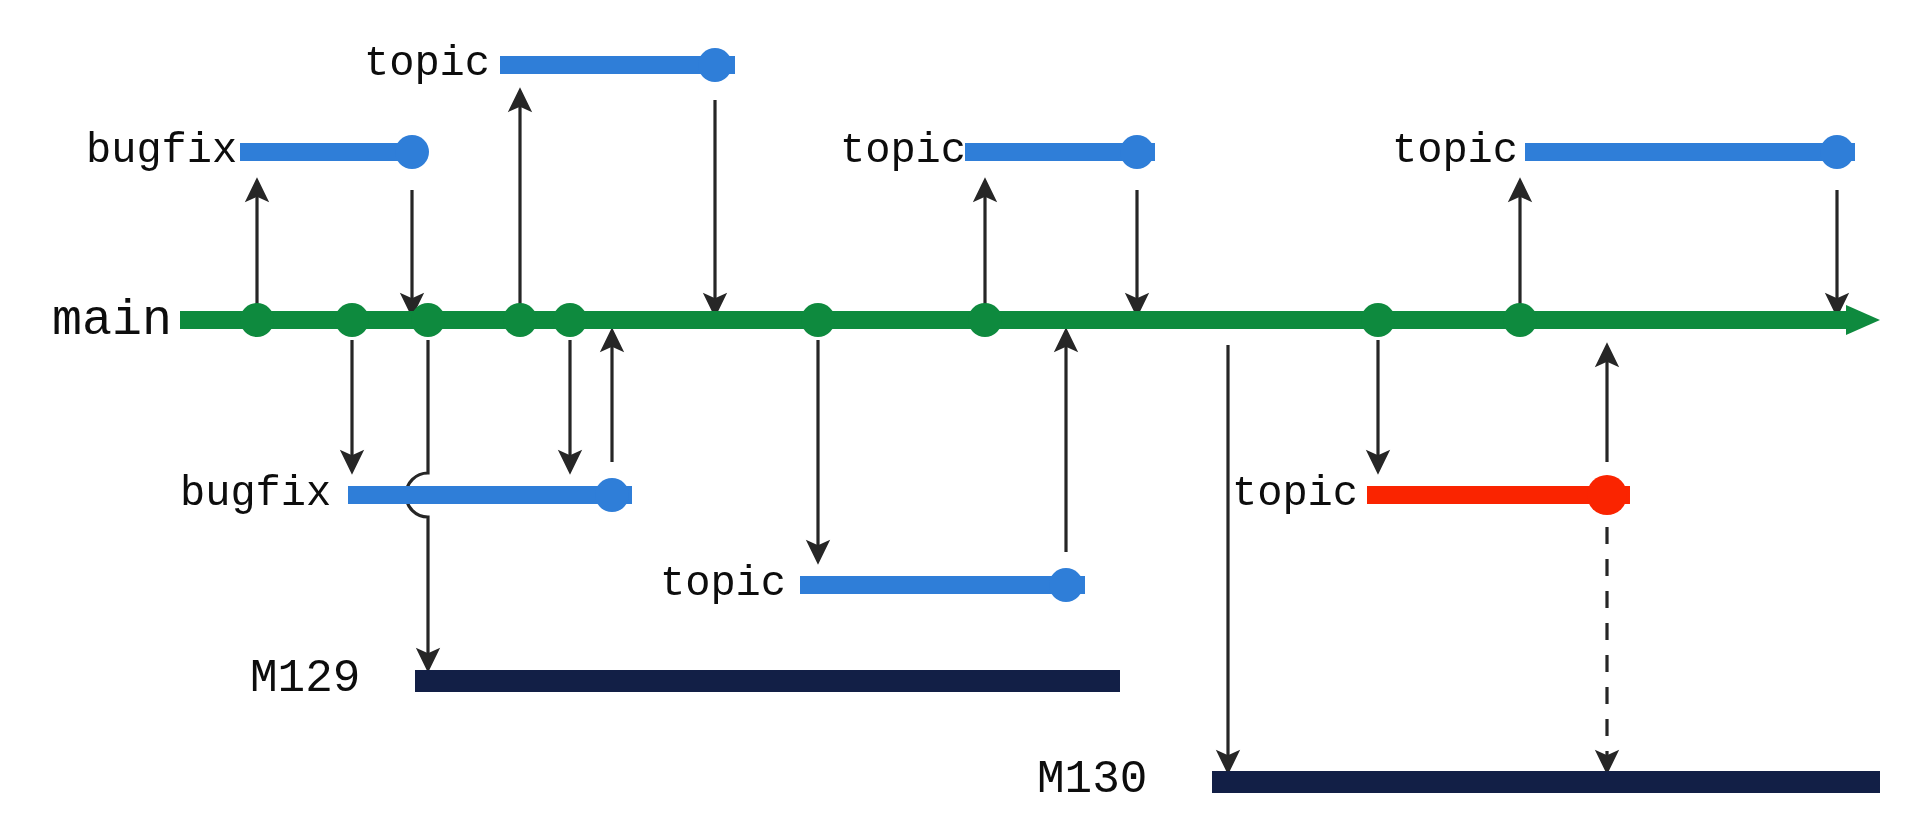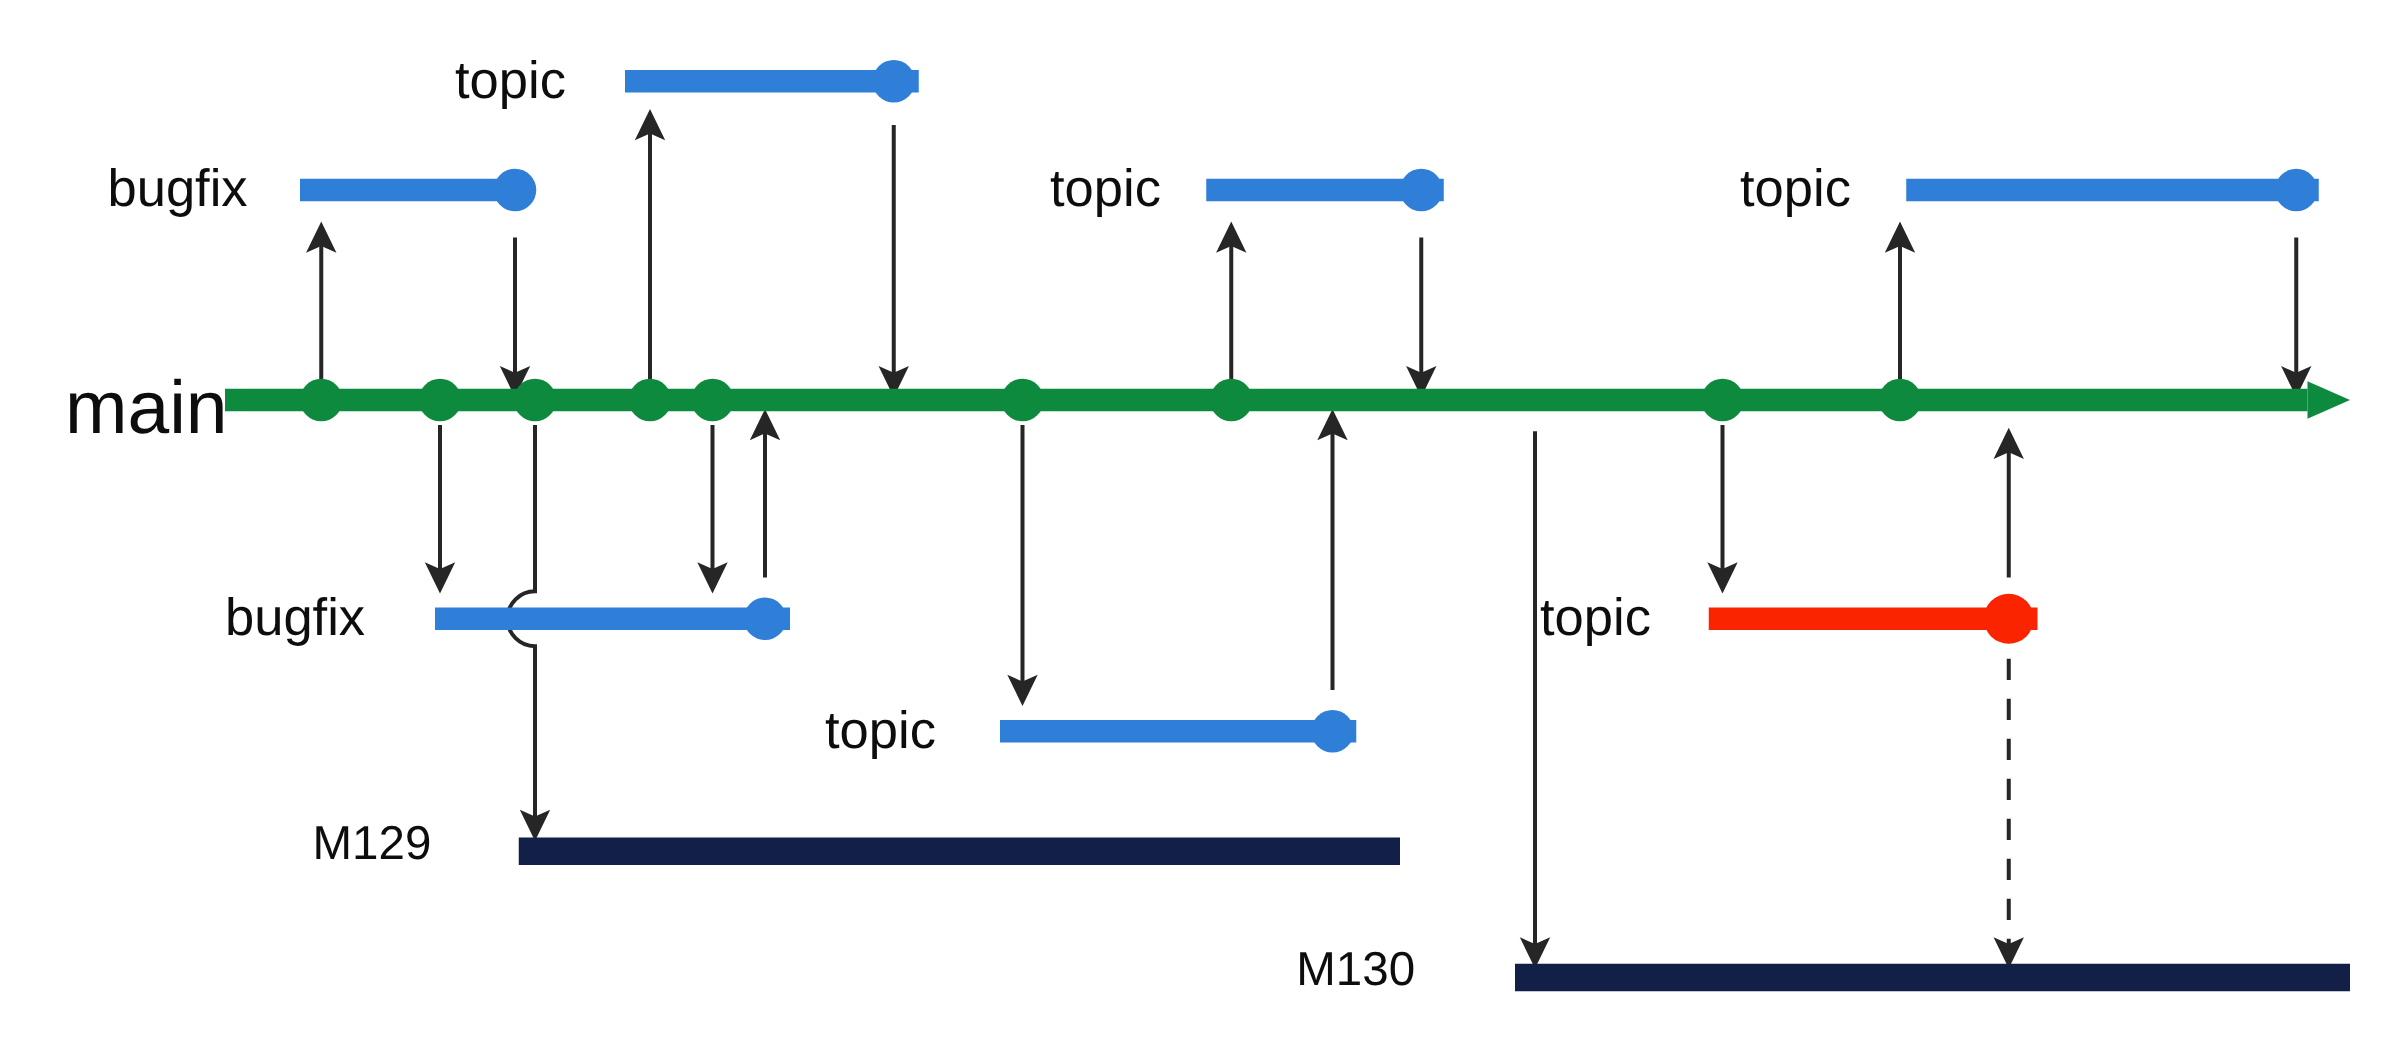--- a/index.html
+++ b/index.html
@@ -1,25 +1,25 @@
 <!DOCTYPE html>
 <html><head>
 <meta charset="utf-8">
 <title>Git branching diagram</title>
 <style>
   html,body{margin:0;padding:0;background:#ffffff;}
   body{width:1920px;height:830px;overflow:hidden;
        font-family:"Liberation Sans", sans-serif;}
   #stage{position:relative;width:1920px;height:830px;background:#fff;}
   svg#canvas{position:absolute;left:0;top:0;width:1920px;height:830px;}
-  .lbl{position:absolute;font-family:Liberation Sans, sans-serif;
+  .lbl{position:absolute;font-family:Liberation Mono, monospace;
        color:#0d0d0d;white-space:nowrap;line-height:1;}
   .lbl-branch{font-size:42px;}
-  .lbl-main{font-size:60px;}
-  .lbl-ms{font-size:38px;}
+  .lbl-main{font-size:50px;}
+  .lbl-ms{font-size:46px;}
 </style>
 </head>
 <body>
 
 <div id="stage">
 
   <svg id="canvas" viewBox="0 0 1920 830" xmlns="http://www.w3.org/2000/svg">
     <defs>
       <marker id="ah" markerWidth="9" markerHeight="9" refX="4.2" refY="4.4" orient="auto" markerUnits="strokeWidth">
         <path d="M0.4,0.6 L8.2,4.4 L0.4,8.2 L2.1,4.4 Z" fill="#262626"></path>

